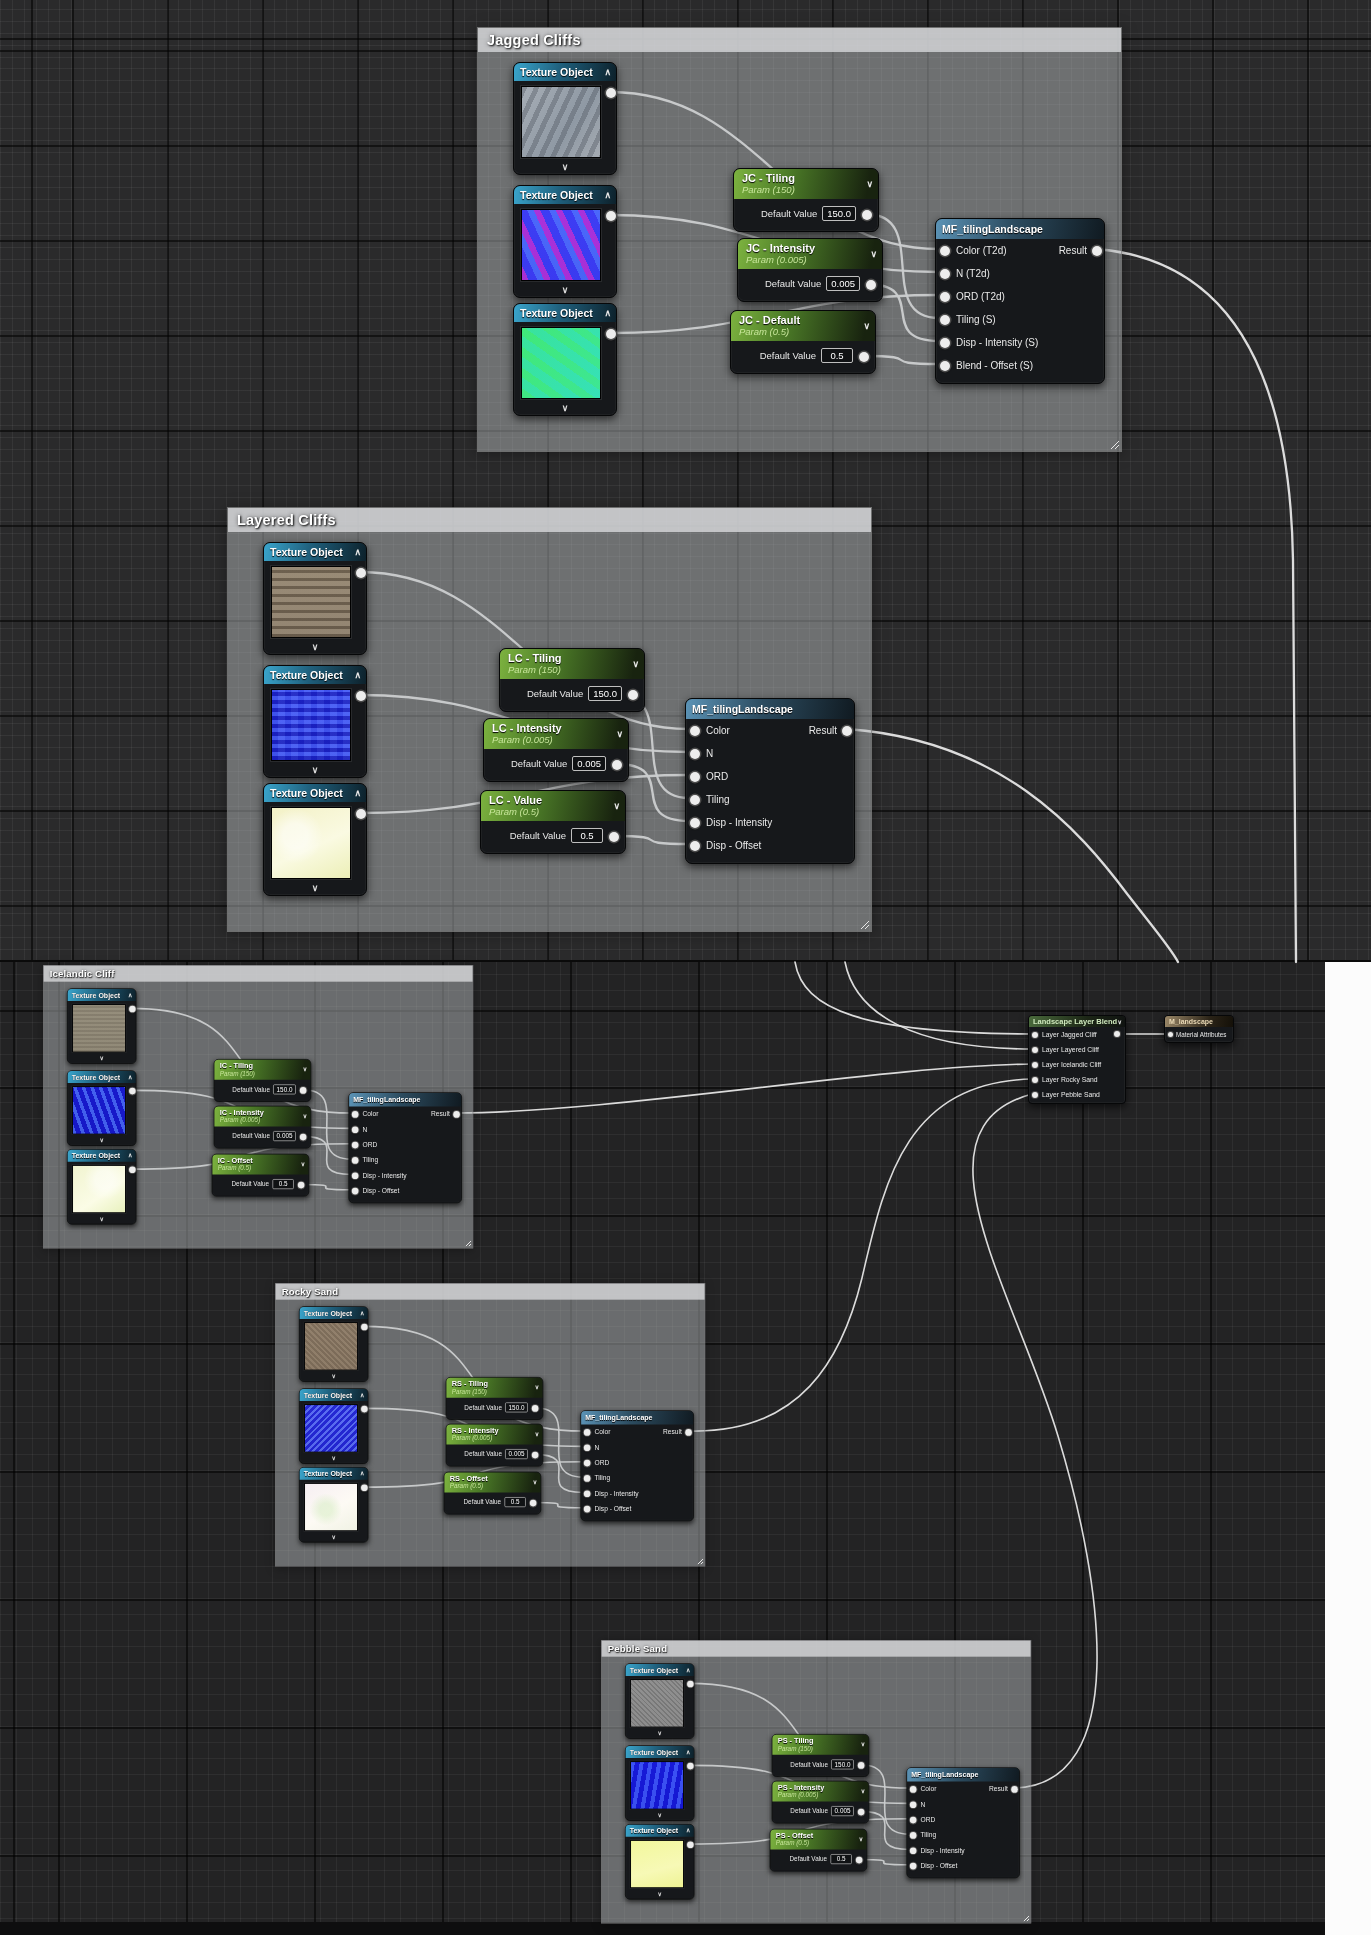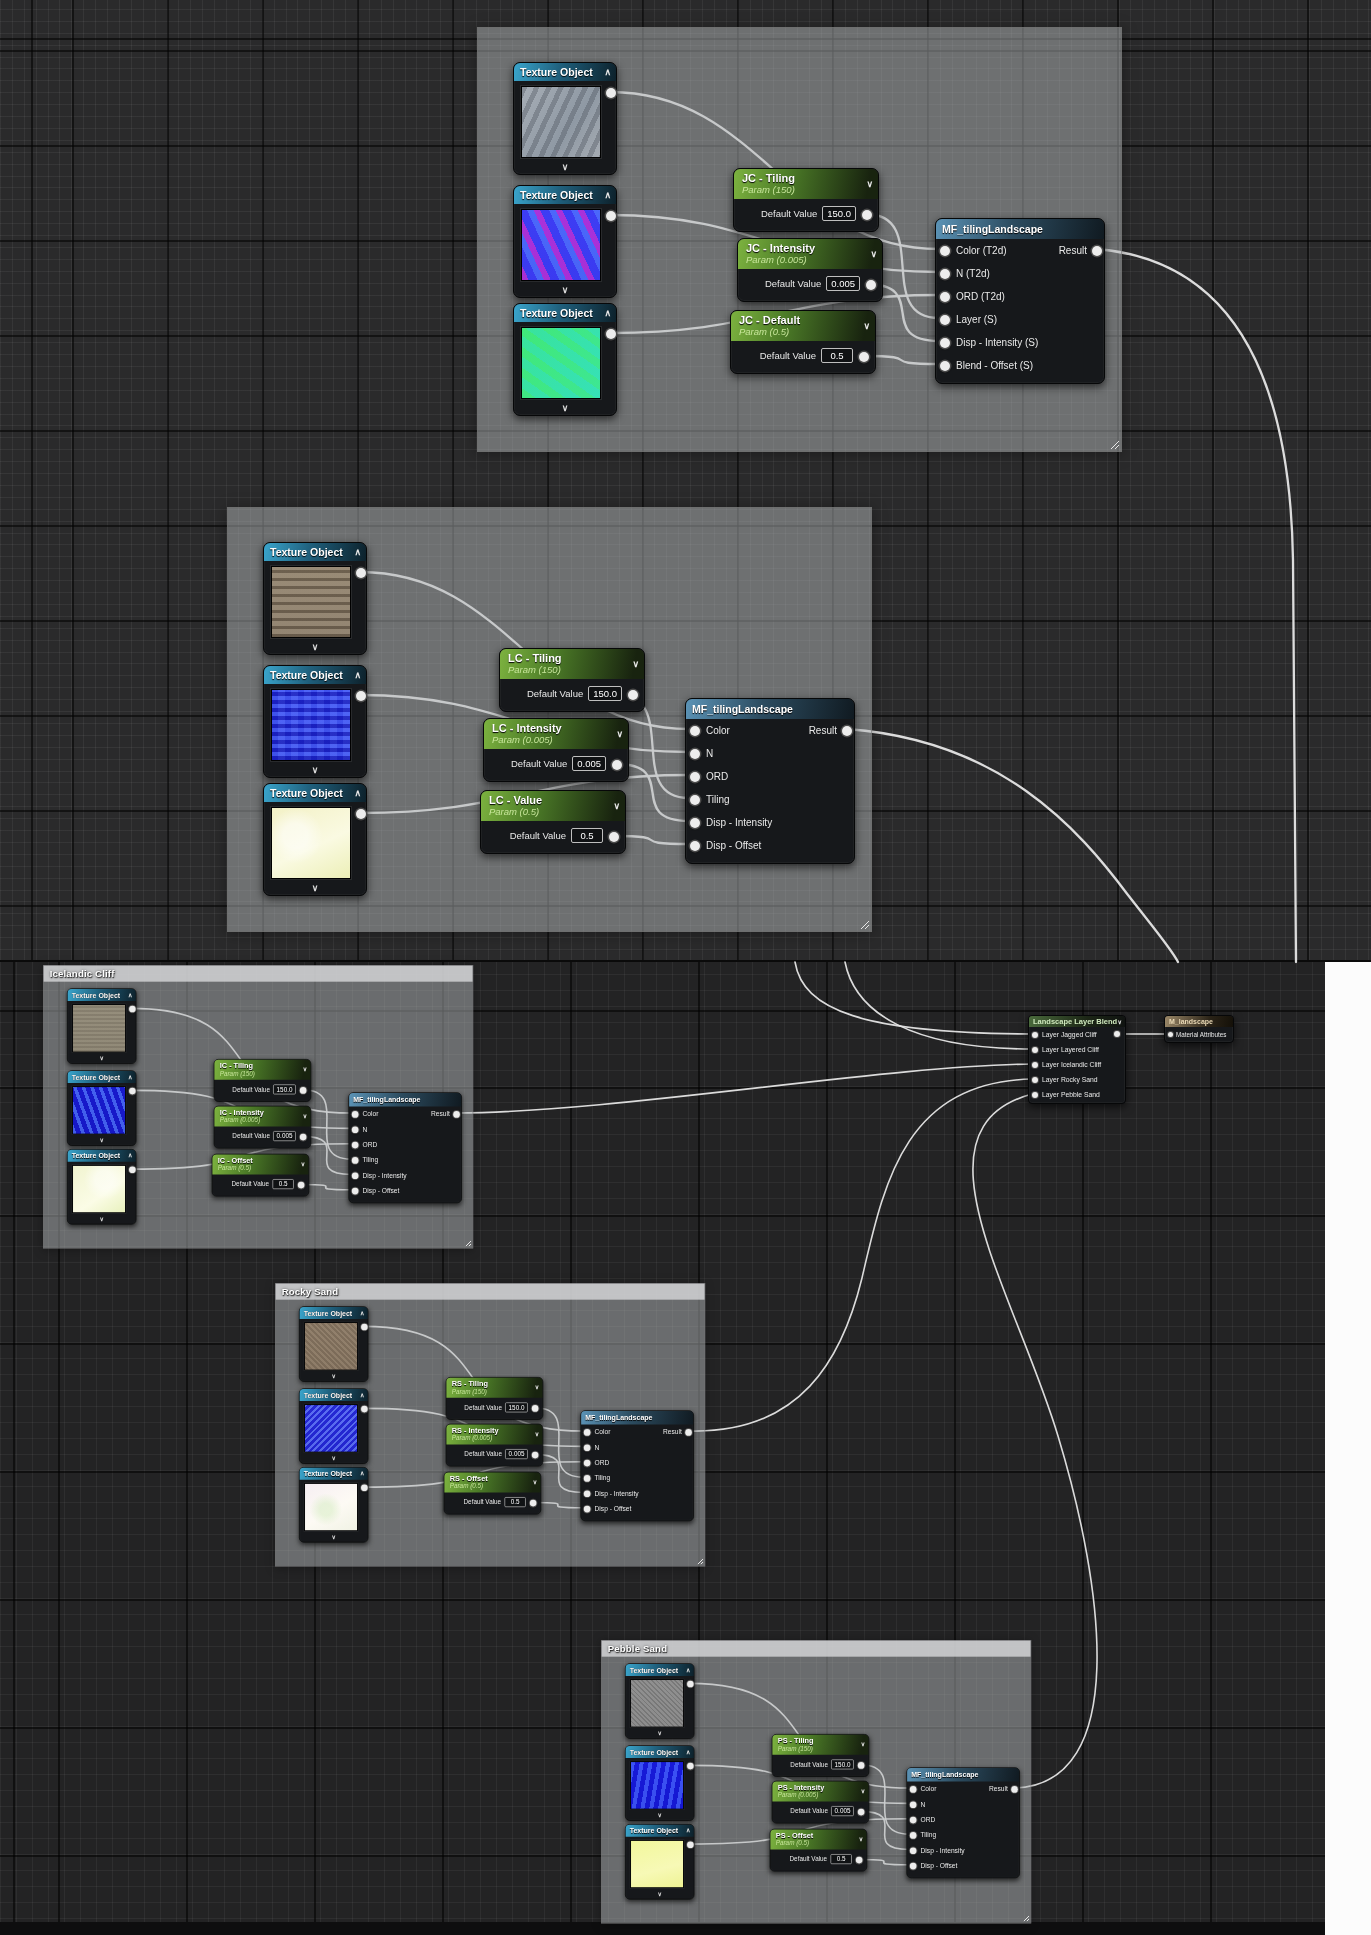--- a/index.html
+++ b/index.html
@@ -154,20 +154,23 @@
     <path d="M795,962 C803,1010 862,1033 1032,1034" stroke-width="1.6"></path>
     <path d="M845,962 C855,1013 912,1049 1032,1049" stroke-width="1.6"></path>
     <path d="M457,1113 C620,1112 880,1066 1032,1064" stroke-width="1.6"></path>
     <path d="M689,1431 C800,1434 842,1360 862,1278 C884,1184 904,1082 1032,1079" stroke-width="1.6"></path>
     <path d="M1015,1788 C1130,1784 1104,1588 1058,1436 C1014,1290 906,1128 1032,1094" stroke-width="1.6"></path>
     <path d="M1116,1034 C1138,1034 1150,1034 1171,1034" stroke-width="1.4"></path>
   </svg>
 
 <div class="cluster" style="left:477px;top:27px">
   <div class="comment">
+    <div class="ctitle">
+        <span>Jagged Cliffs</span>
+      </div>
     <div class="handle"></div>
   </div>
   <div class="node tex" style="left:36px;top:35px">
     <div class="nhead thead">
         <span class="nhtitle">Texture Object</span>
         <span class="chev">∧</span>
       </div>
     <div class="thumb th-g0t0"></div>
     <div class="pin" style="left:92px;top:25px"></div>
     <div class="texfoot">∨</div>
@@ -239,35 +242,38 @@
     <div class="mfrow">
         <span class="pin"></span>
         <span class="mflabel">N (T2d)</span>
       </div>
     <div class="mfrow">
         <span class="pin"></span>
         <span class="mflabel">ORD (T2d)</span>
       </div>
     <div class="mfrow">
         <span class="pin"></span>
-        <span class="mflabel">Layer (S)</span>
+        <span class="mflabel">Tiling (S)</span>
       </div>
     <div class="mfrow">
         <span class="pin"></span>
         <span class="mflabel">Disp - Intensity (S)</span>
       </div>
     <div class="mfrow">
         <span class="pin"></span>
         <span class="mflabel">Blend - Offset (S)</span>
       </div>
   </div>
 </div>
 
 <div class="cluster" style="left:227px;top:507px">
   <div class="comment">
+    <div class="ctitle">
+        <span>Layered Cliffs</span>
+      </div>
     <div class="handle"></div>
   </div>
   <div class="node tex" style="left:36px;top:35px">
     <div class="nhead thead">
         <span class="nhtitle">Texture Object</span>
         <span class="chev">∧</span>
       </div>
     <div class="thumb th-g1t0"></div>
     <div class="pin" style="left:92px;top:25px"></div>
     <div class="texfoot">∨</div>

